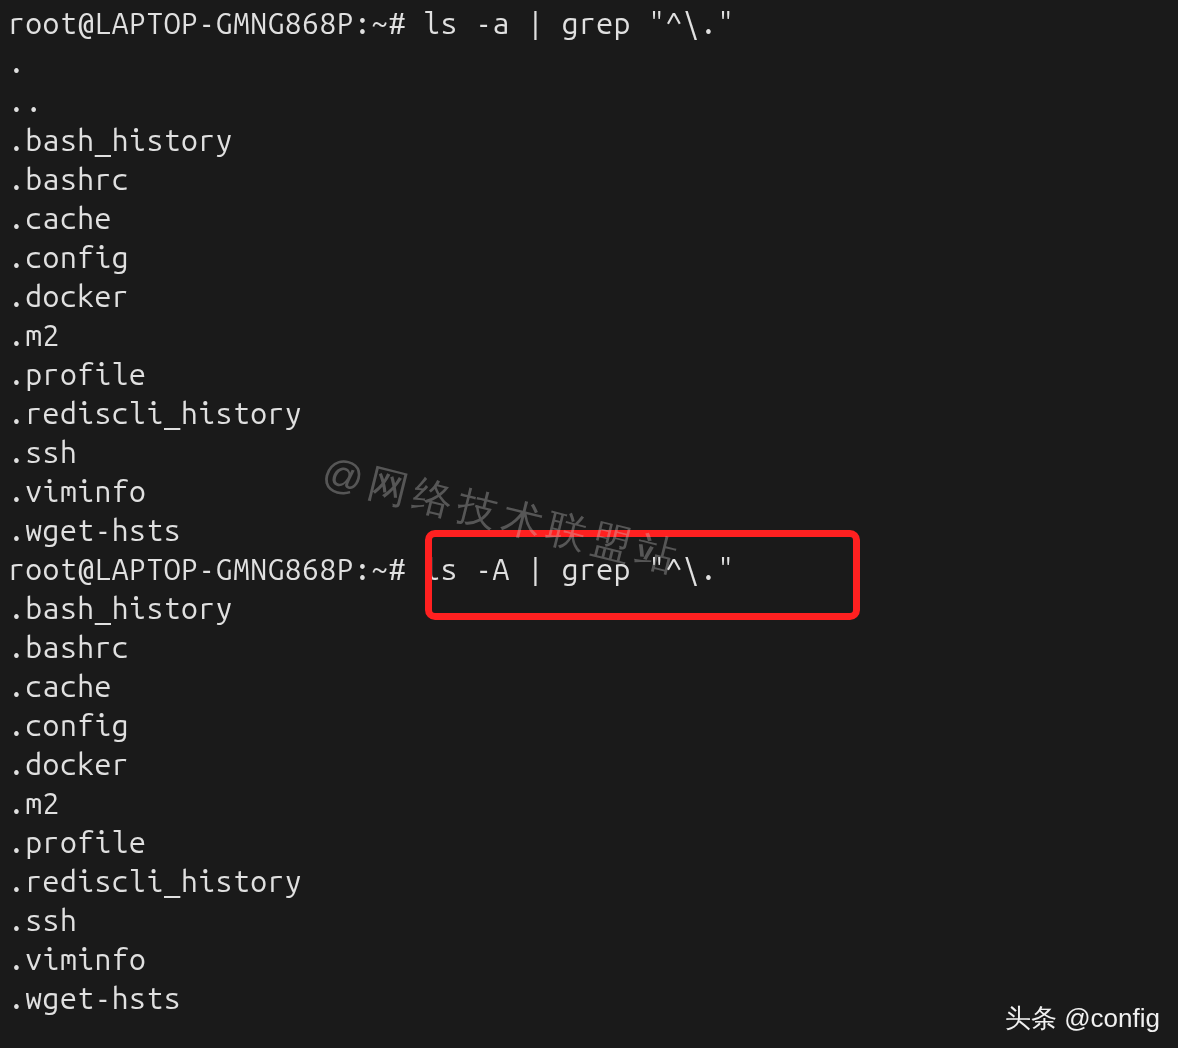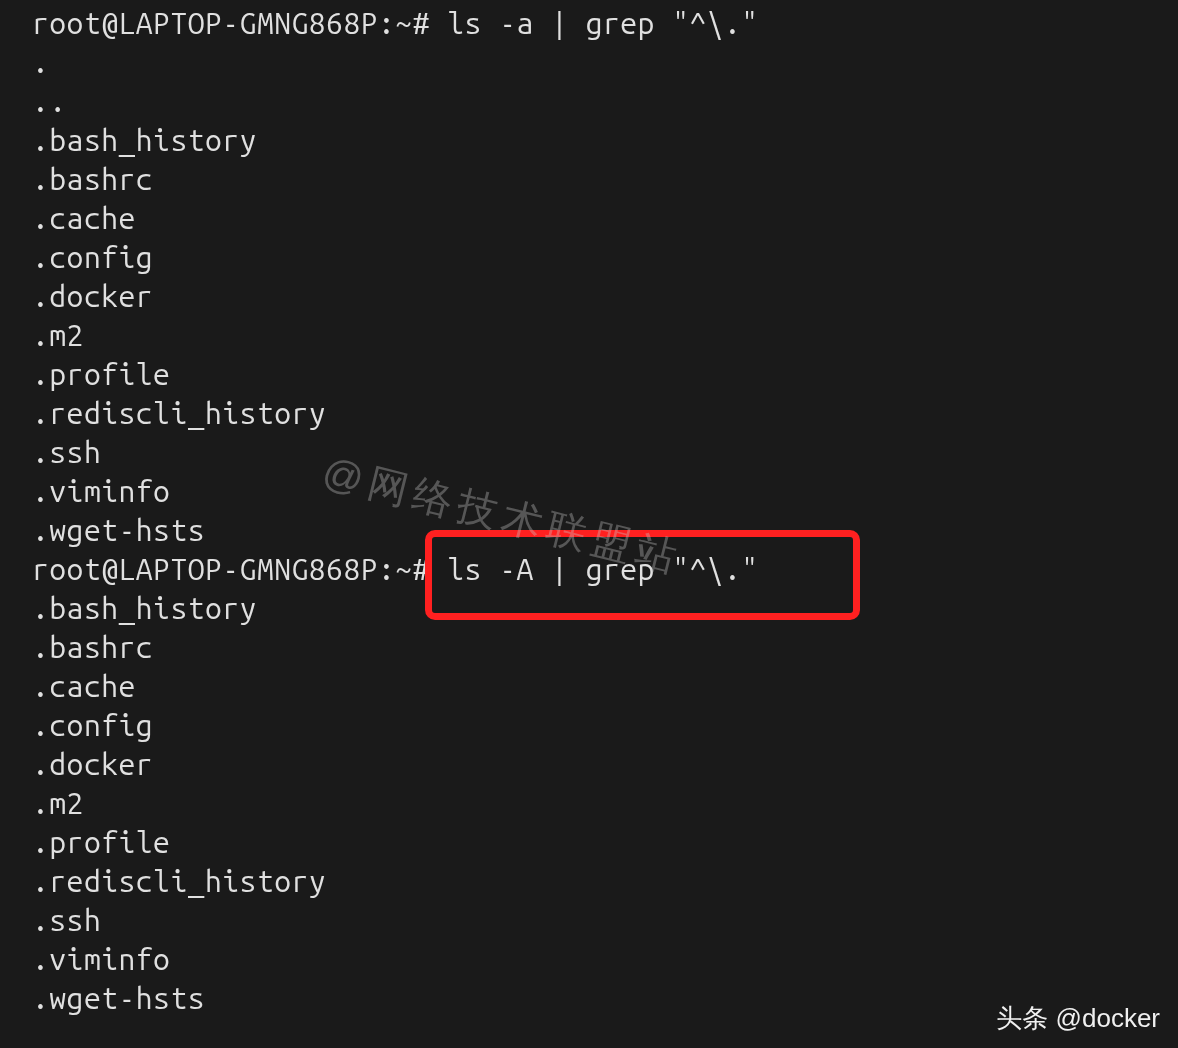--- a/index.html
+++ b/index.html
@@ -15,21 +15,20 @@
       font-size: 30px;
       color: #e0e0e0;
       overflow: hidden;
       position: relative;
       line-height: 1.3;
       padding: 4px 8px;
     }
     .terminal-line {
       white-space: pre;
       letter-spacing: 0.5px;
-      margin-left: 24px;
     }
     .highlight-box {
       position: absolute;
       border: 7px solid #ff2020;
       border-radius: 10px;
       pointer-events: none;
     }
     .watermark {
       position: absolute;
       color: rgba(200, 200, 200, 0.35);
@@ -80,13 +79,13 @@
   <div class="terminal-line">.rediscli_history</div>
   <div class="terminal-line">.ssh</div>
   <div class="terminal-line">.viminfo</div>
   <div class="terminal-line">.wget-hsts</div>
 </div>
 
 <div class="highlight-box" style="left: 425px; top: 530px; width: 435px; height: 90px;"></div>
 
 <div class="watermark" style="left: 330px; top: 445px;">@网络技术联盟站</div>
 
-<div class="attribution">头条 @docker</div>
+<div class="attribution">头条 @config</div>
 
 </body></html>

